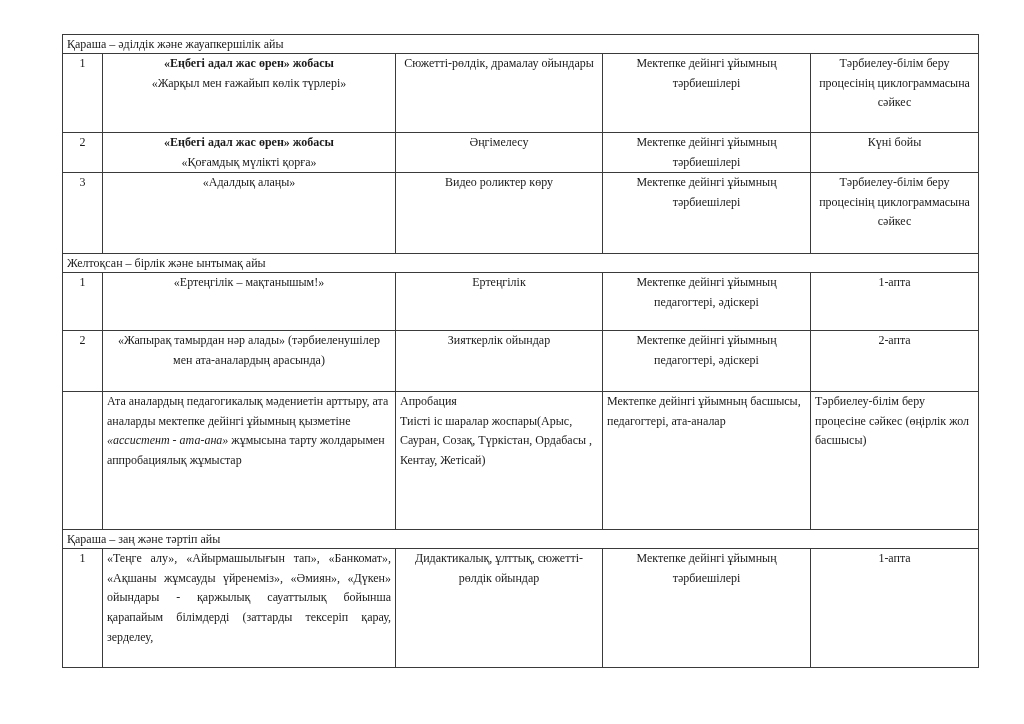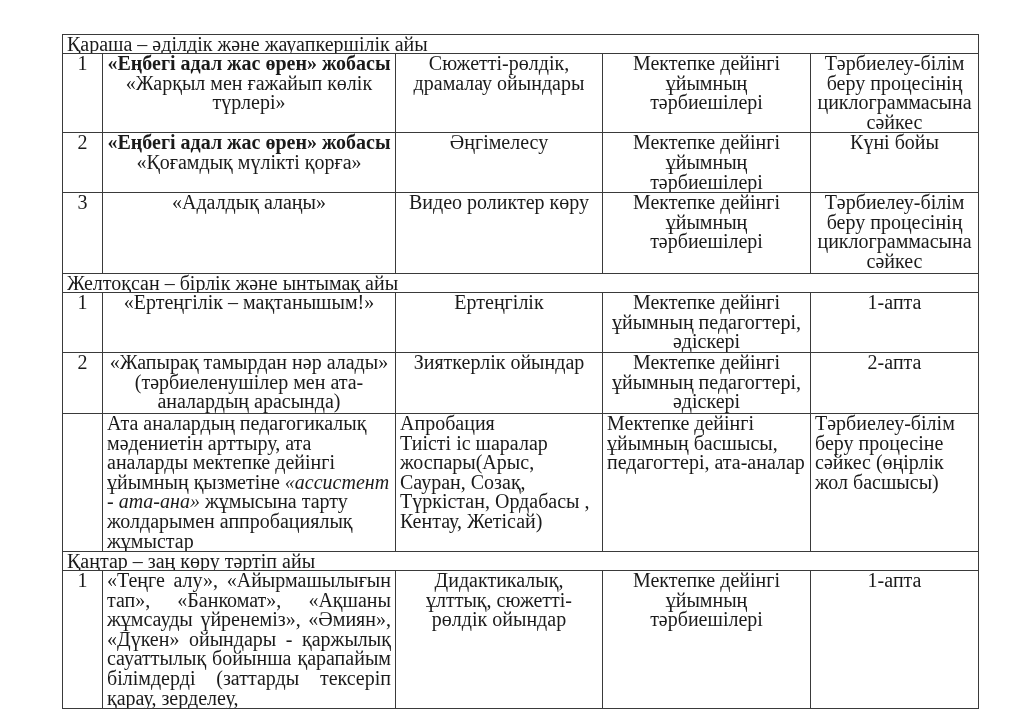--- a/index.html
+++ b/index.html
@@ -15,21 +15,21 @@
       font-family: "Liberation Serif", "DejaVu Serif", serif;
       color: #1a1a1a;
     }
     table.plan {
       position: absolute;
       left: 62px;
       top: 34px;
       width: 916px;
       border-collapse: collapse;
       table-layout: fixed;
-      font-size: 20px;
+      font-size: 12px;
       line-height: 19.6px;
     }
     table.plan td {
       border: 1px solid #3a3a3a;
       vertical-align: top;
       padding: 0 4px;
       overflow: hidden;
     }
     col.c-num { width: 40px; }
     col.c-event { width: 293px; }
@@ -126,21 +126,21 @@
       <td class="left"><span>Ата аналардың педагогикалық мәдениетін арттыру, ата аналарды мектепке дейінгі ұйымның қызметіне </span><span class="italic">«ассистент - ата-ана»</span><span> жұмысына тарту жолдарымен аппробациялық жұмыстар</span></td>
       <td class="left">
         <span class="line">Апробация</span>
         <span class="line">Тиісті іс шаралар жоспары(Арыс, Сауран, Созақ, Түркістан, Ордабасы , Кентау, Жетісай)</span>
       </td>
       <td class="left">Мектепке дейінгі ұйымның басшысы, педагогтері, ата-аналар</td>
       <td class="left">Тәрбиелеу-білім беру процесіне сәйкес (өңірлік жол басшысы)</td>
     </tr>
 
     <tr class="r-month">
-      <td class="month" colspan="5">Қаңтар – заң көру тәртіп айы</td>
+      <td class="month" colspan="5">Қараша – заң және тәртіп айы</td>
     </tr>
     <tr class="r-q1">
       <td class="num">1</td>
       <td class="justify">«Теңге алу», «Айырмашылығын тап», «Банкомат», «Ақшаны жұмсауды үйренеміз», «Әмиян», «Дүкен» ойындары - қаржылық сауаттылық бойынша қарапайым білімдерді (заттарды тексеріп қарау, зерделеу,</td>
       <td class="center">Дидактикалық, ұлттық, сюжетті-рөлдік ойындар</td>
       <td class="center">Мектепке дейінгі ұйымның тәрбиешілері</td>
       <td class="center">1-апта</td>
     </tr>
   </tbody>
 </table>

